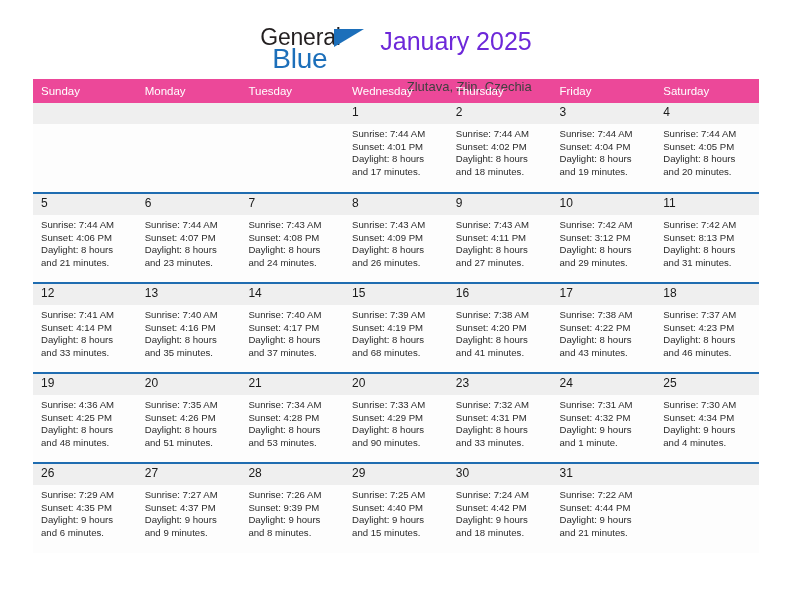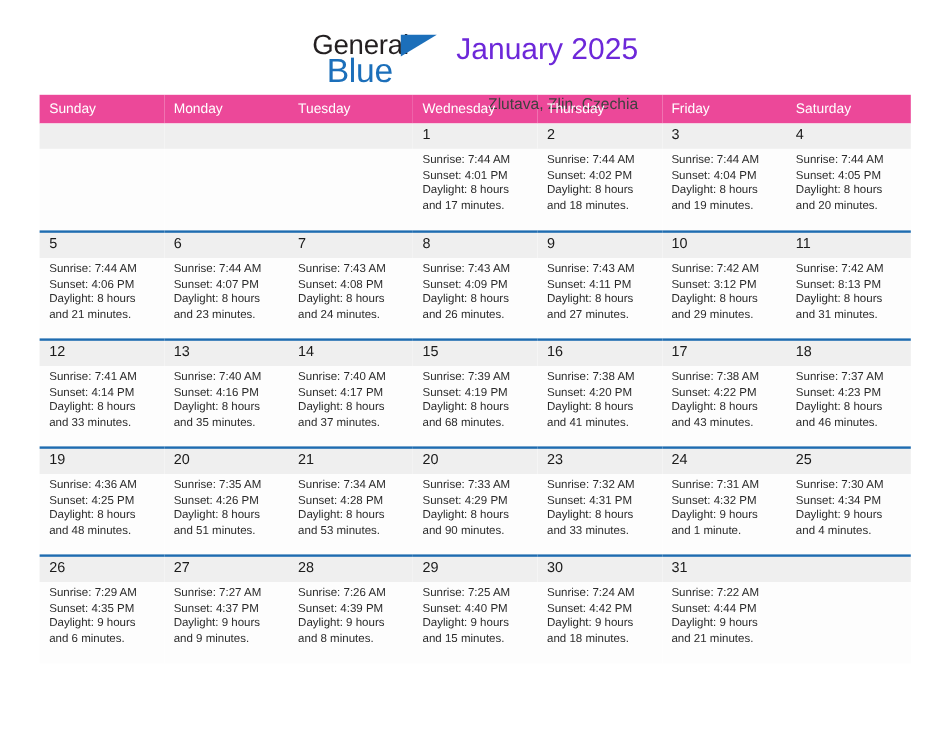--- a/index.html
+++ b/index.html
@@ -499,21 +499,21 @@
                 <div>Daylight: 9 hours</div>
                 <div>and 9 minutes.</div>
               </div>
             </div>
           </td>
           <td>
             <div class="cell-inner">
               <div class="daynum">28</div>
               <div class="info">
                 <div>Sunrise: 7:26 AM</div>
-                <div>Sunset: 4:39 PM</div>
+                <div>Sunset: 9:39 PM</div>
                 <div>Daylight: 9 hours</div>
                 <div>and 8 minutes.</div>
               </div>
             </div>
           </td>
           <td>
             <div class="cell-inner">
               <div class="daynum">29</div>
               <div class="info">
                 <div>Sunrise: 7:25 AM</div>

